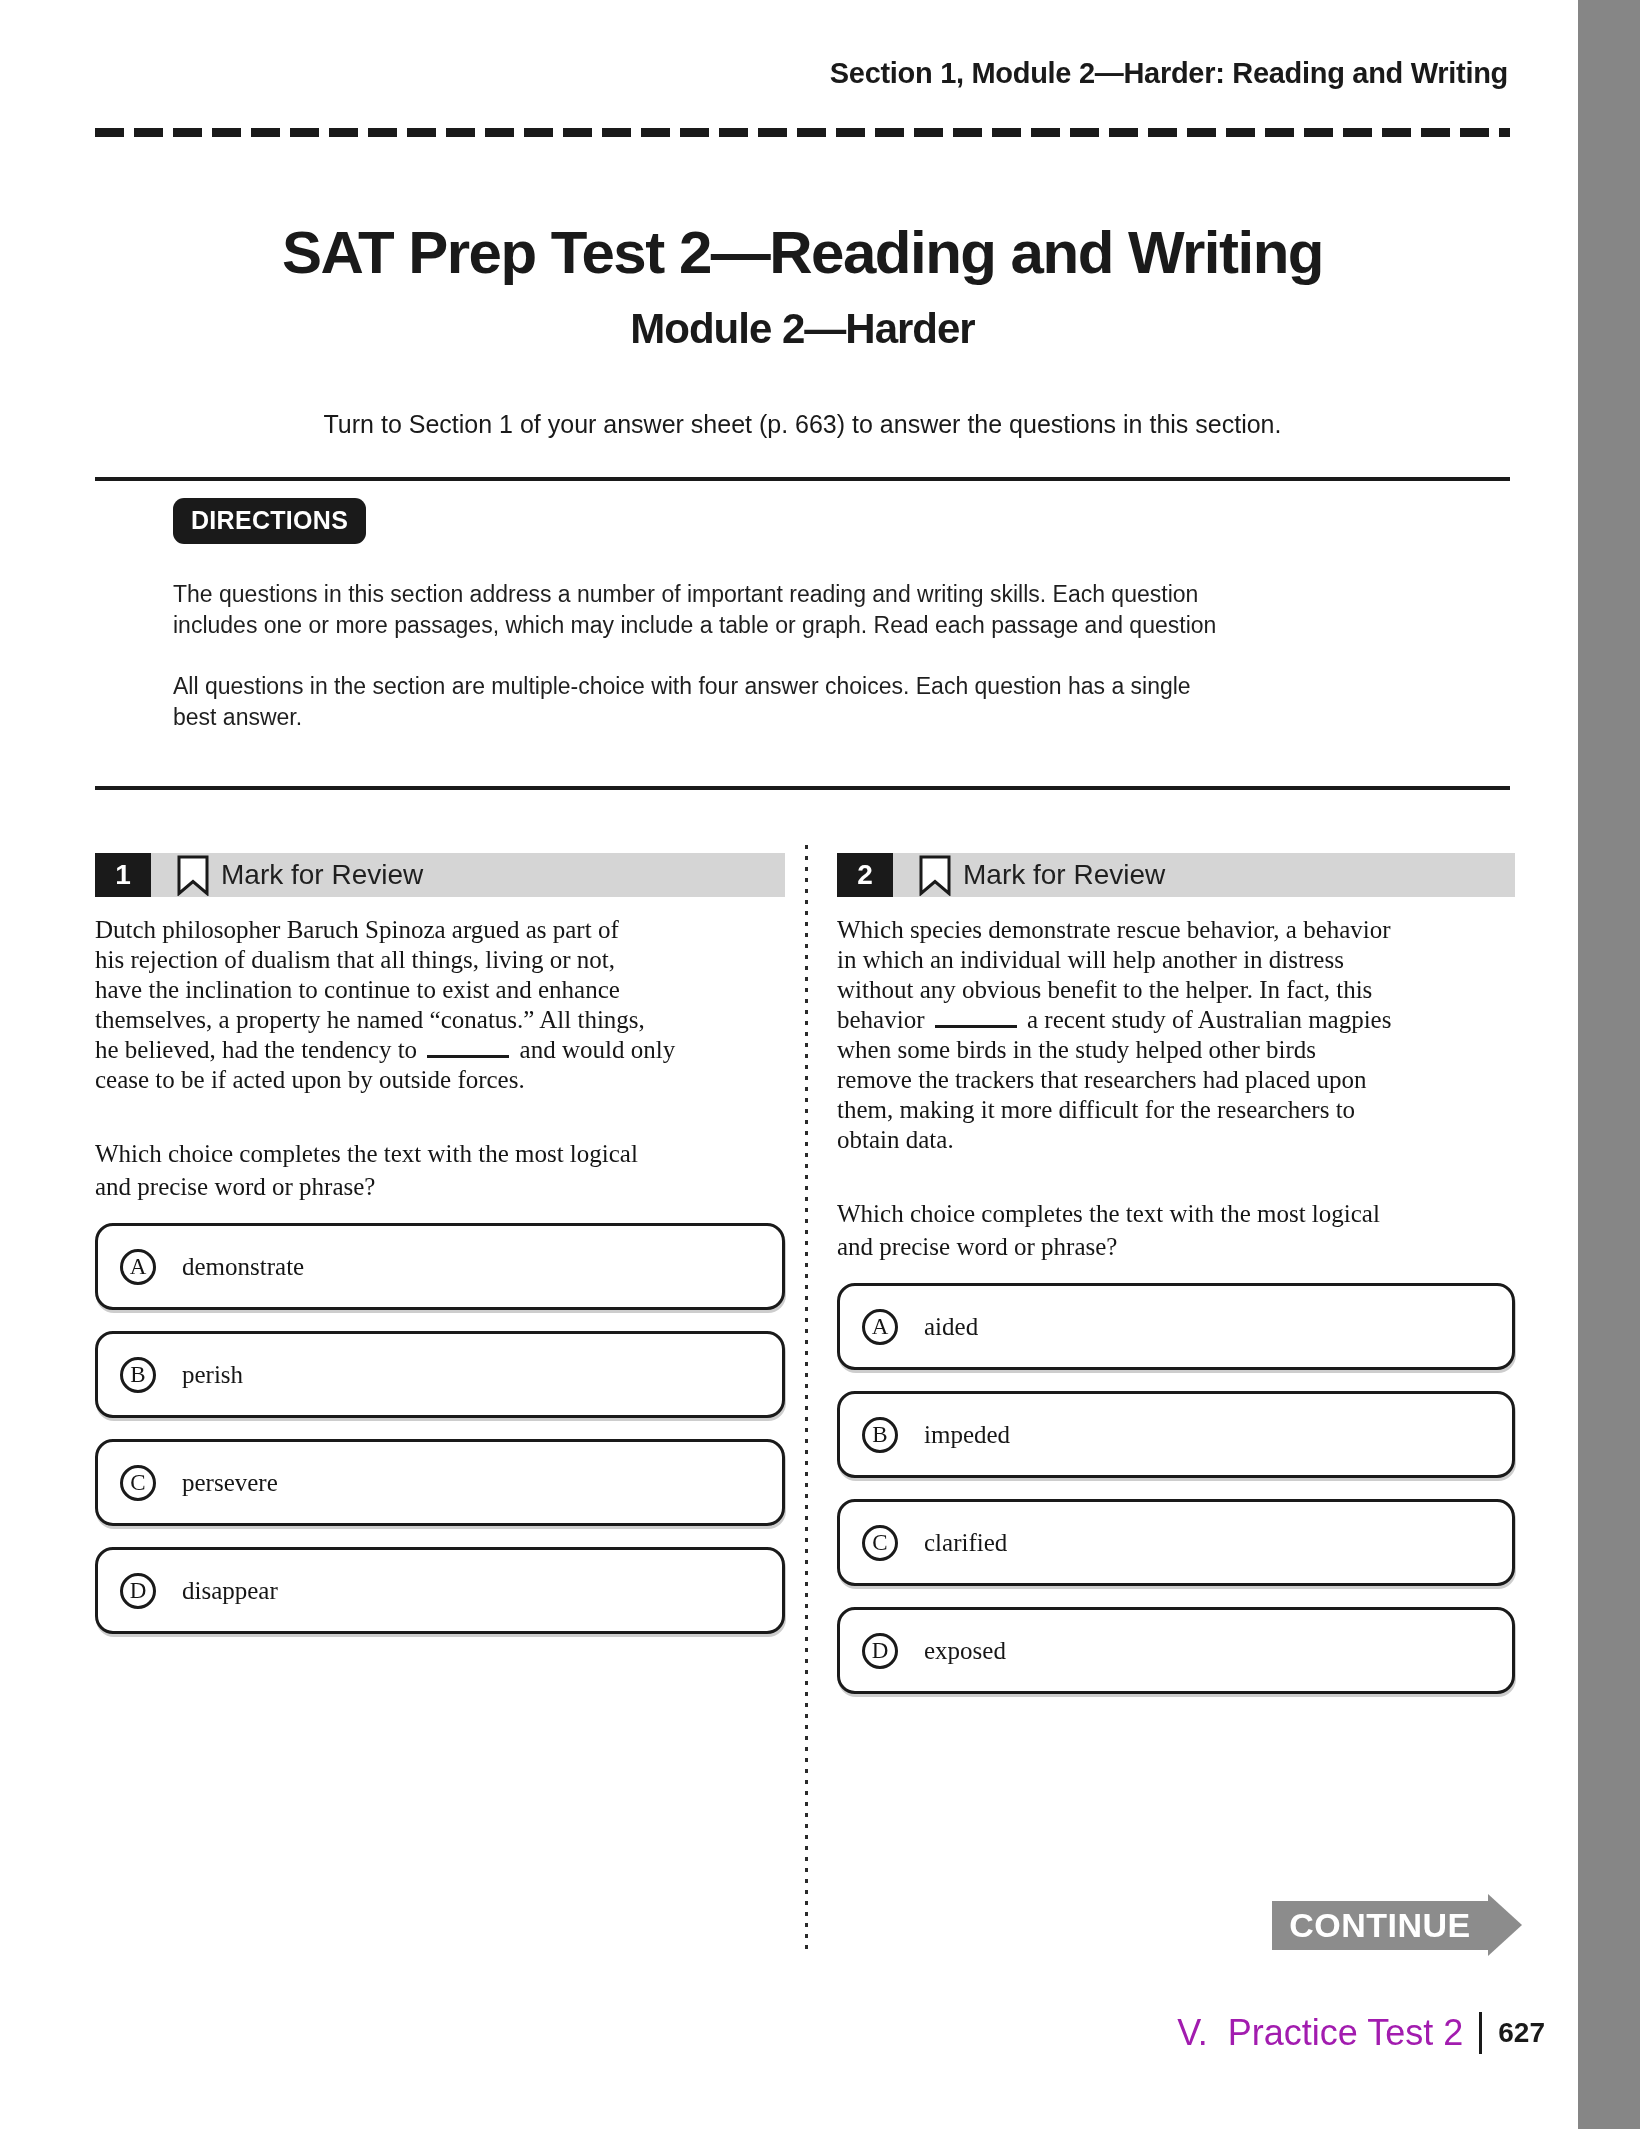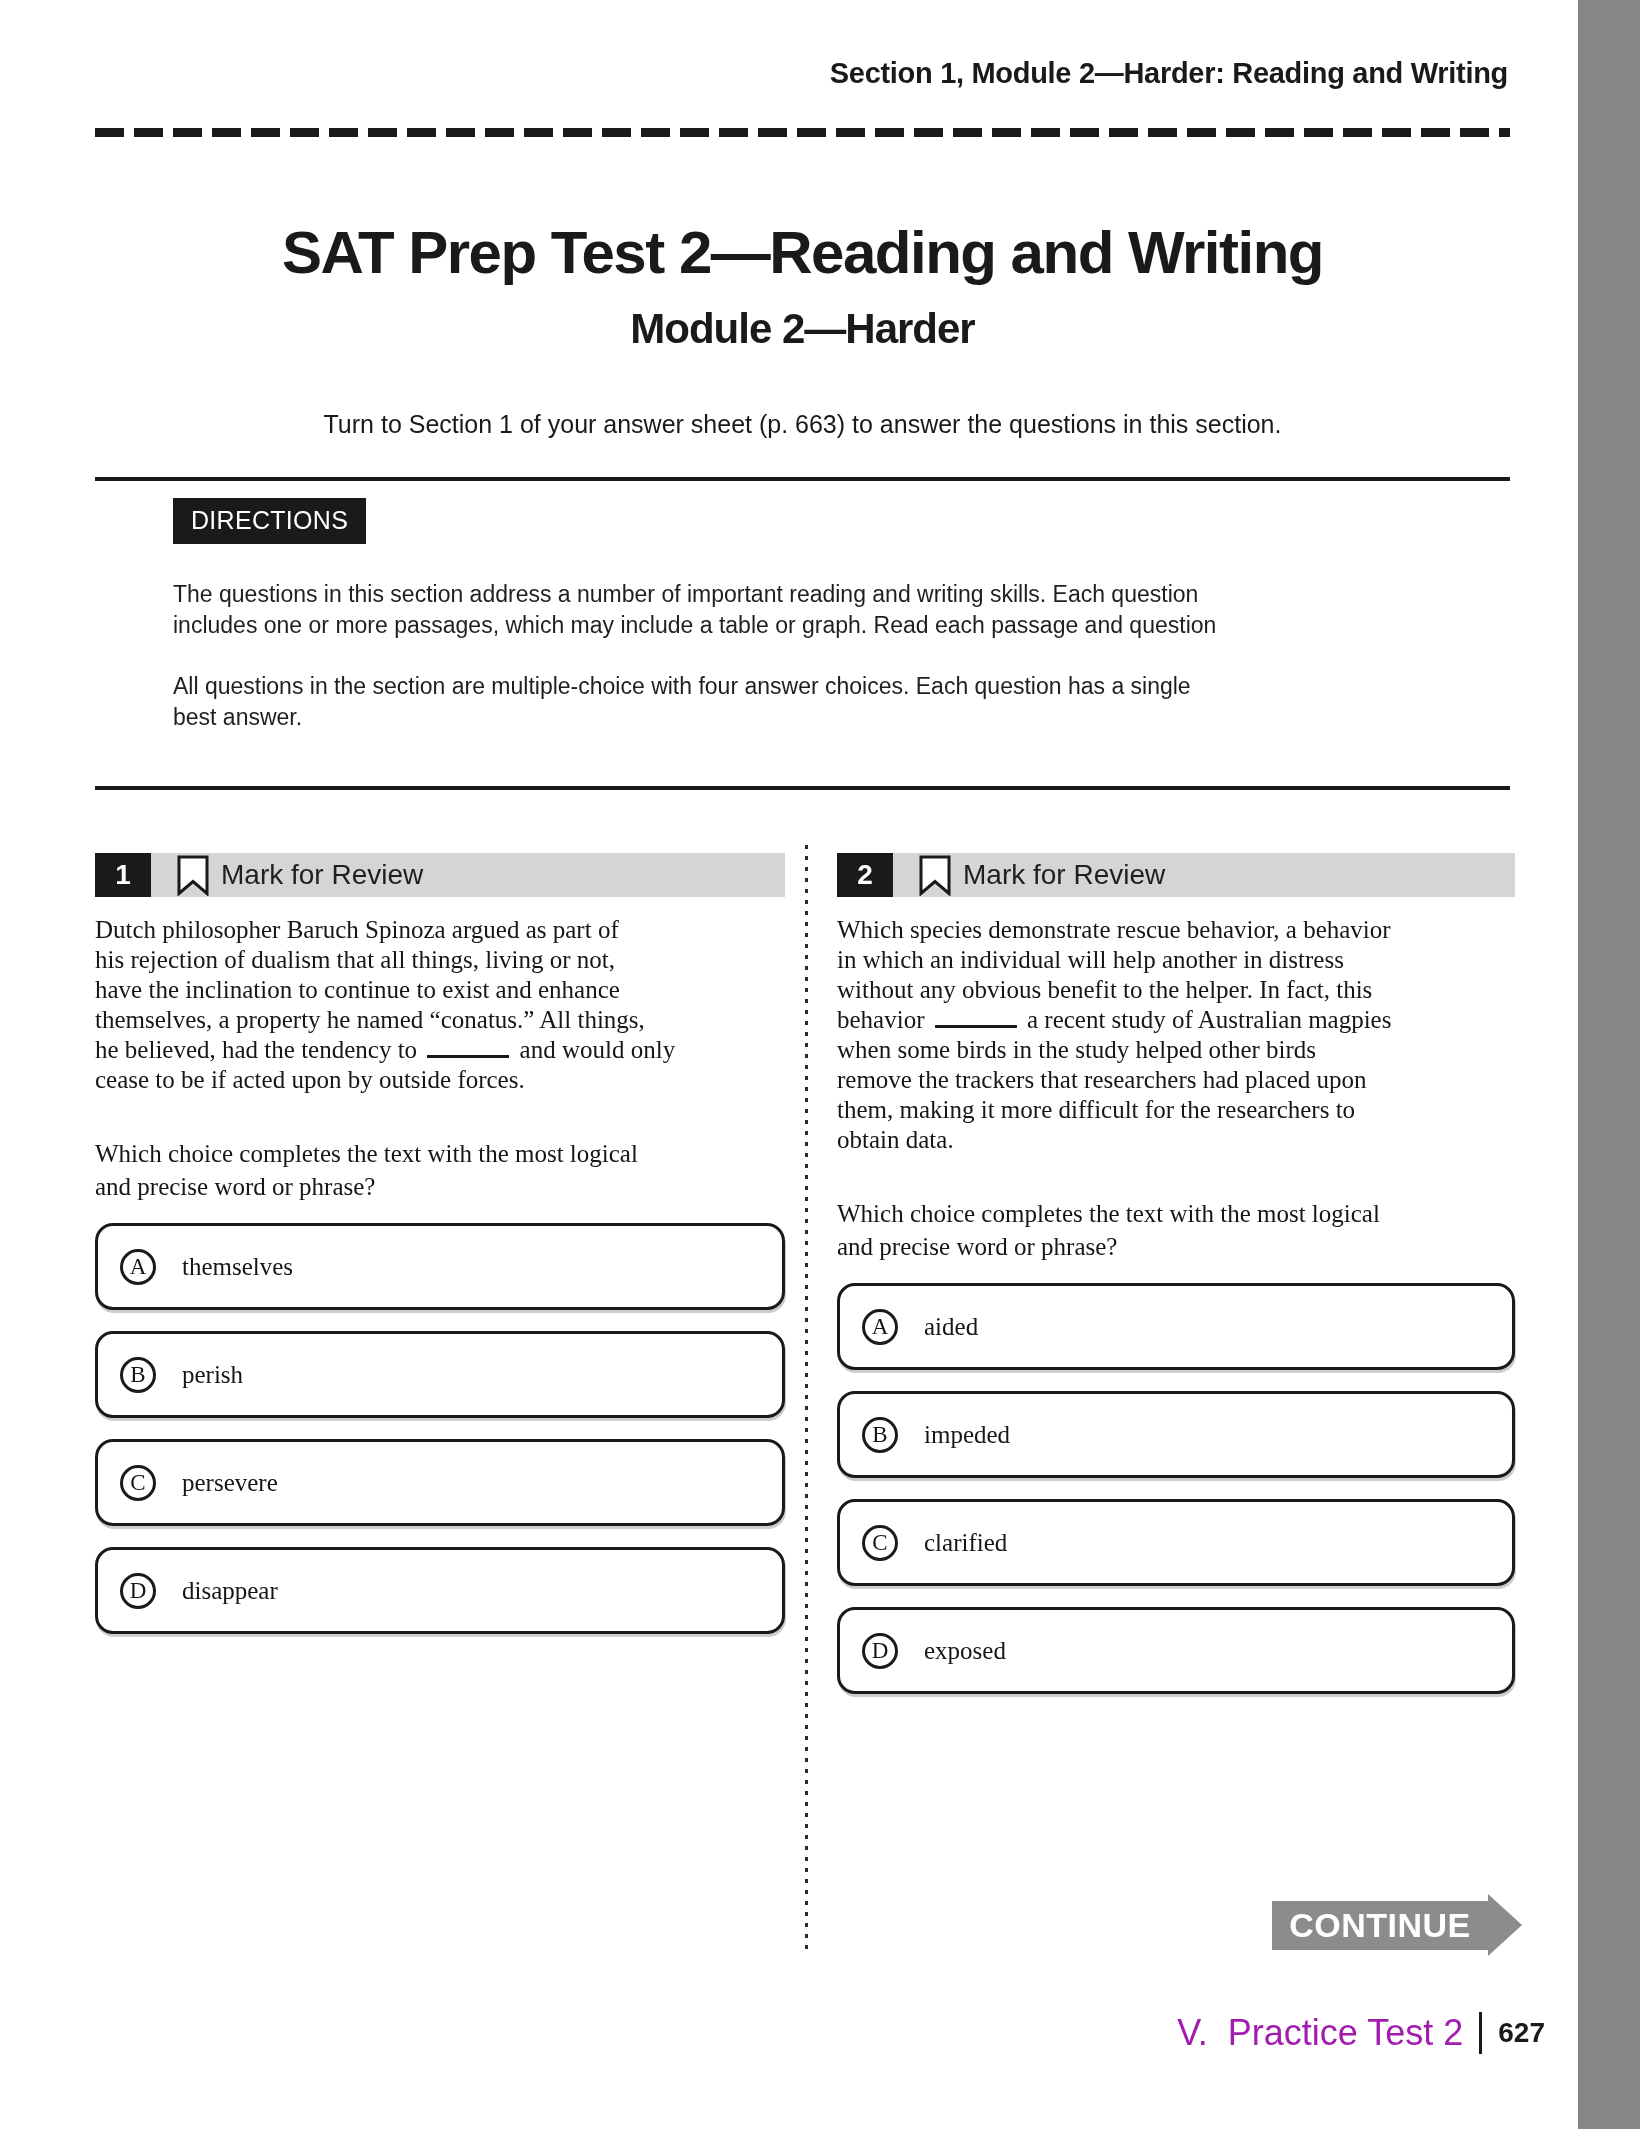--- a/index.html
+++ b/index.html
@@ -34,22 +34,23 @@
   .instruction{
     position:absolute;top:410px;left:95px;width:1415px;
     text-align:center;font-size:25px;font-weight:400;
   }
   .rule{position:absolute;left:95px;width:1415px;height:4px;background:#1a1a1a;}
   .rule-top{top:477px;}
   .rule-bottom{top:786px;}
   .directions-box{
     position:absolute;top:498px;left:173px;
     background:#1a1a1a;color:#ffffff;
-    font-size:25px;font-weight:400;letter-spacing:0.3px;
+    font-size:25px;font-weight:700;letter-spacing:0.3px;
     padding:8px 18px 9px 18px;
+    border-radius:11px;
   }
   .dir-para{
     position:absolute;left:173px;width:1190px;
     font-size:23px;line-height:31px;color:#1f1f1f;
   }
   .dir-para-1{top:579px;}
   .dir-para-2{top:671px;}
 
   .q-col{position:absolute;top:853px;}
   .q-col-1{left:95px;width:690px;}
@@ -173,21 +174,21 @@
         <div>he believed, had the tendency to <span class="blank"></span> and would only</div>
         <div>cease to be if acted upon by outside forces.</div>
       </div>
     <div class="stem">
         <div>Which choice completes the text with the most logical</div>
         <div>and precise word or phrase?</div>
       </div>
     <div class="choices">
       <div class="choice">
         <span class="letter-circle">A</span>
-        <span class="choice-text">themselves</span>
+        <span class="choice-text">demonstrate</span>
       </div>
       <div class="choice">
         <span class="letter-circle">B</span>
         <span class="choice-text">perish</span>
       </div>
       <div class="choice">
         <span class="letter-circle">C</span>
         <span class="choice-text">persevere</span>
       </div>
       <div class="choice">

